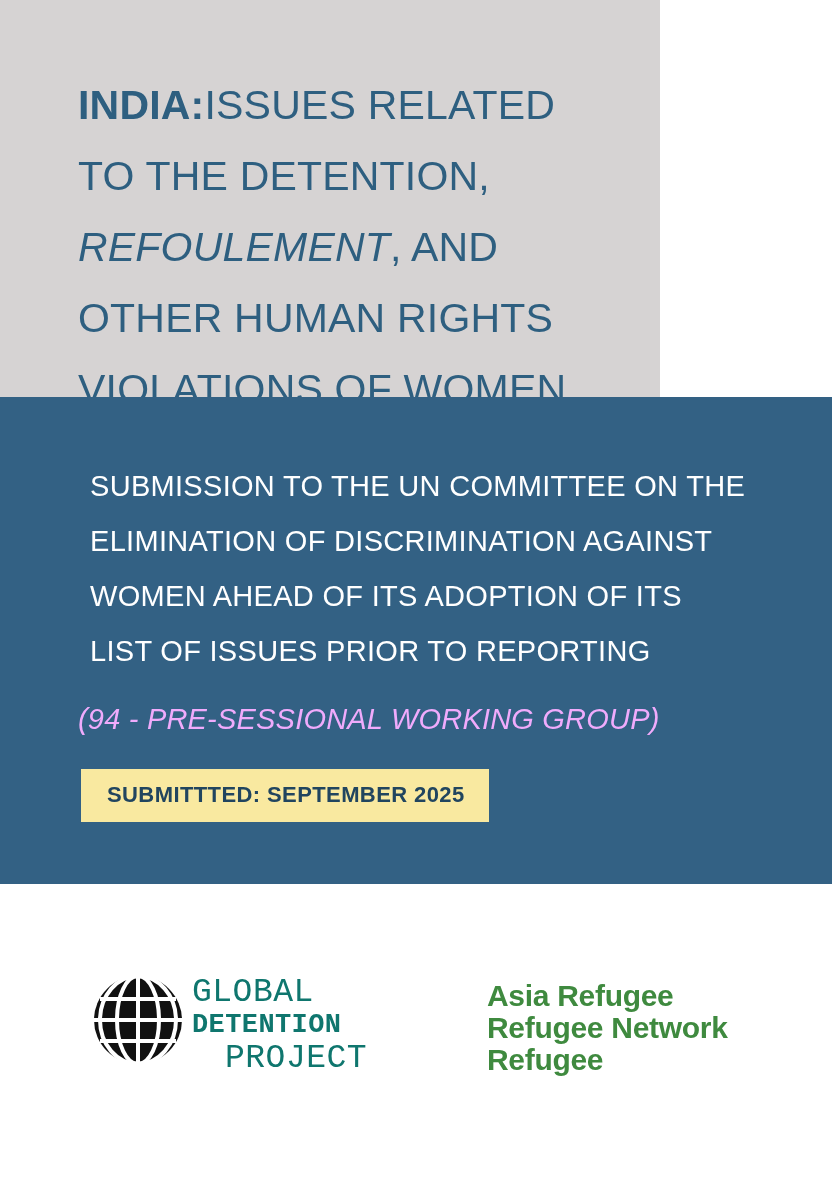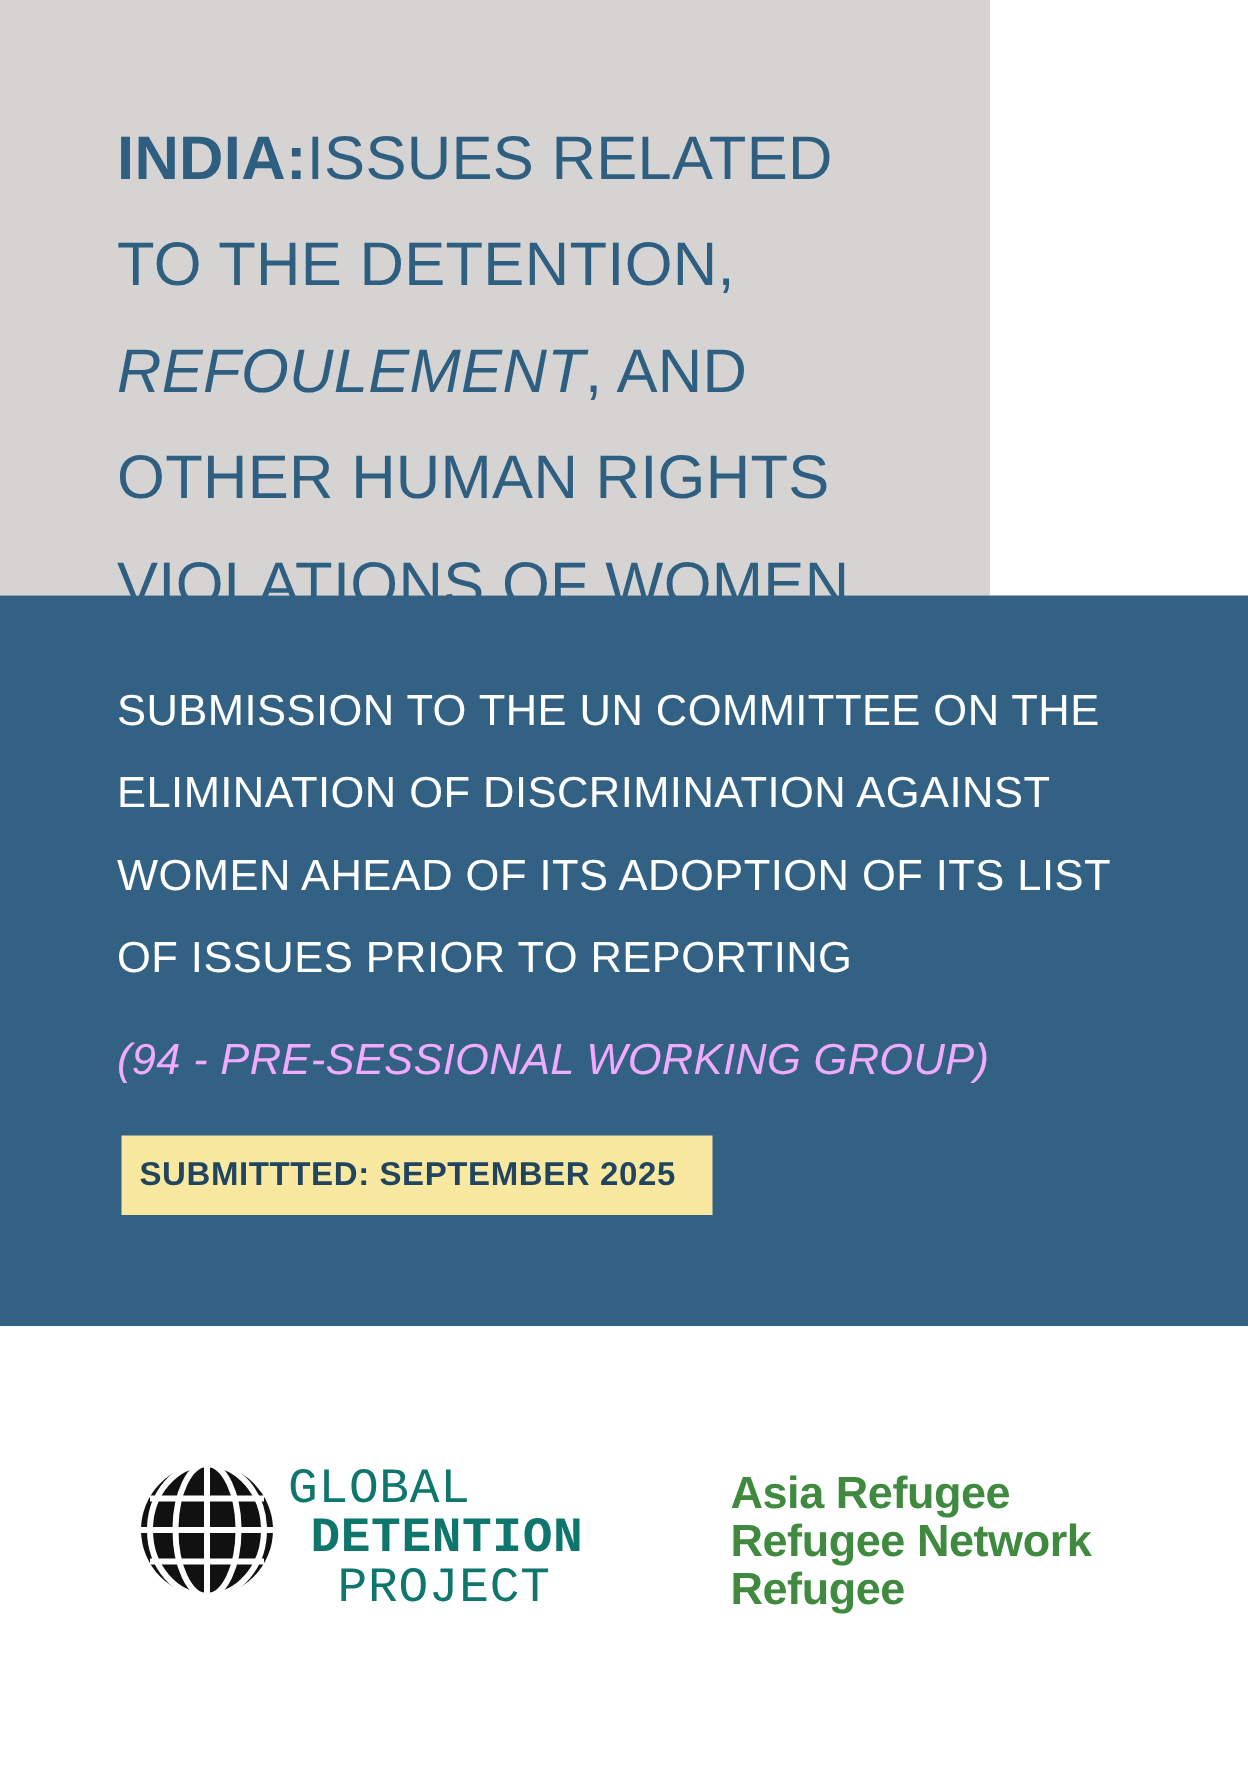--- a/index.html
+++ b/index.html
@@ -54,21 +54,21 @@
     position: absolute;
     left: 0;
     top: 397px;
     width: 832px;
     height: 487px;
     background: #336184;
     box-sizing: border-box;
     padding: 50px 70px 0 78px;
   }
   .submission-title {
-    margin: 0;
+    margin: 12px;
     color: #ffffff;
     font-size: 29px;
     line-height: 55px;
     font-weight: normal;
     text-transform: uppercase;
     letter-spacing: 0.3px;
     font-family: "Liberation Sans Narrow", "Liberation Sans", sans-serif;
   }
   .session-line {
     margin: 22px 0 0 0;
@@ -83,21 +83,21 @@
   }
   .submitted-badge {
     display: inline-block;
     margin: 32px 0 0 3px;
     background: #f9e9a0;
     color: #21455f;
     font-size: 22px;
     font-weight: bold;
     letter-spacing: 0.4px;
     text-transform: uppercase;
-    padding: 13px 24px 14px 12px;
+    padding: 13px 24px 14px 26px;
     font-family: "Liberation Sans Narrow", "Liberation Sans", sans-serif;
   }
 
   
   .logo-row {
     position: absolute;
     left: 0;
     top: 884px;
     width: 832px;
     height: 308px;
@@ -120,21 +120,21 @@
   .gdp-text {
     position: absolute;
     left: 100px;
     top: 2px;
     color: #0f766e;
     font-family: Liberation Mono, monospace;
     text-transform: uppercase;
     line-height: 33px;
   }
   .gdp-text .l1 { font-size: 33px; letter-spacing: 0.5px; font-weight: normal; display: block; }
-  .gdp-text .l2 { font-size: 33px; letter-spacing: 0.4px; font-weight: bold; display: block; margin-left: 15px; }
+  .gdp-text .l2 { font-size: 27px; letter-spacing: 0.4px; font-weight: bold; display: block; }
   .gdp-text .l3 { font-size: 33px; letter-spacing: 0.5px; font-weight: normal; display: block; margin-left: 33px; }
 
   
   .aprrn-logo {
     position: absolute;
     left: 487px;
     top: 96px;
     width: 270px;
     height: 110px;
   }

